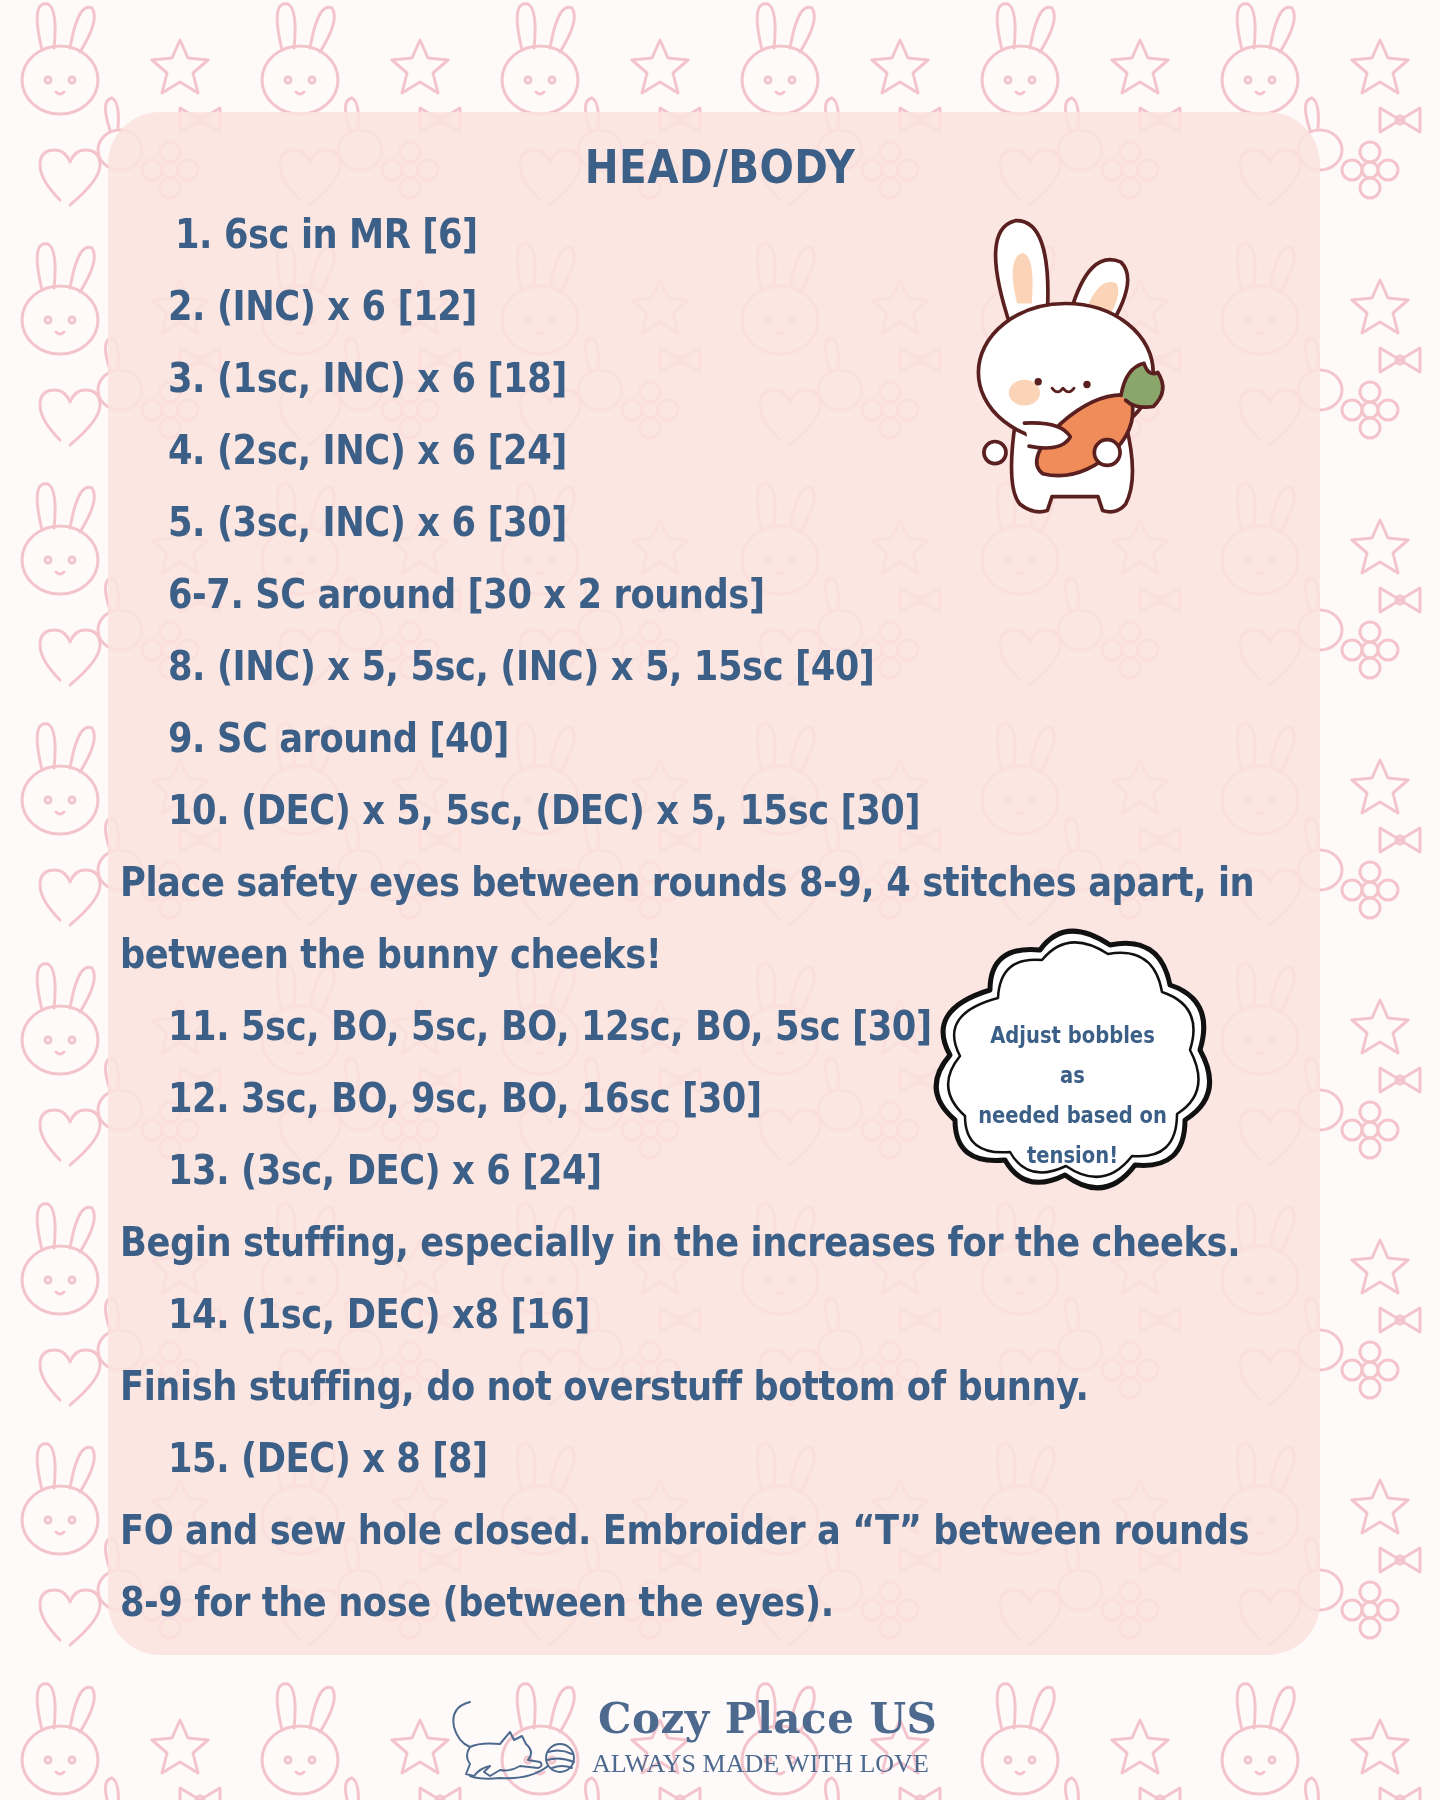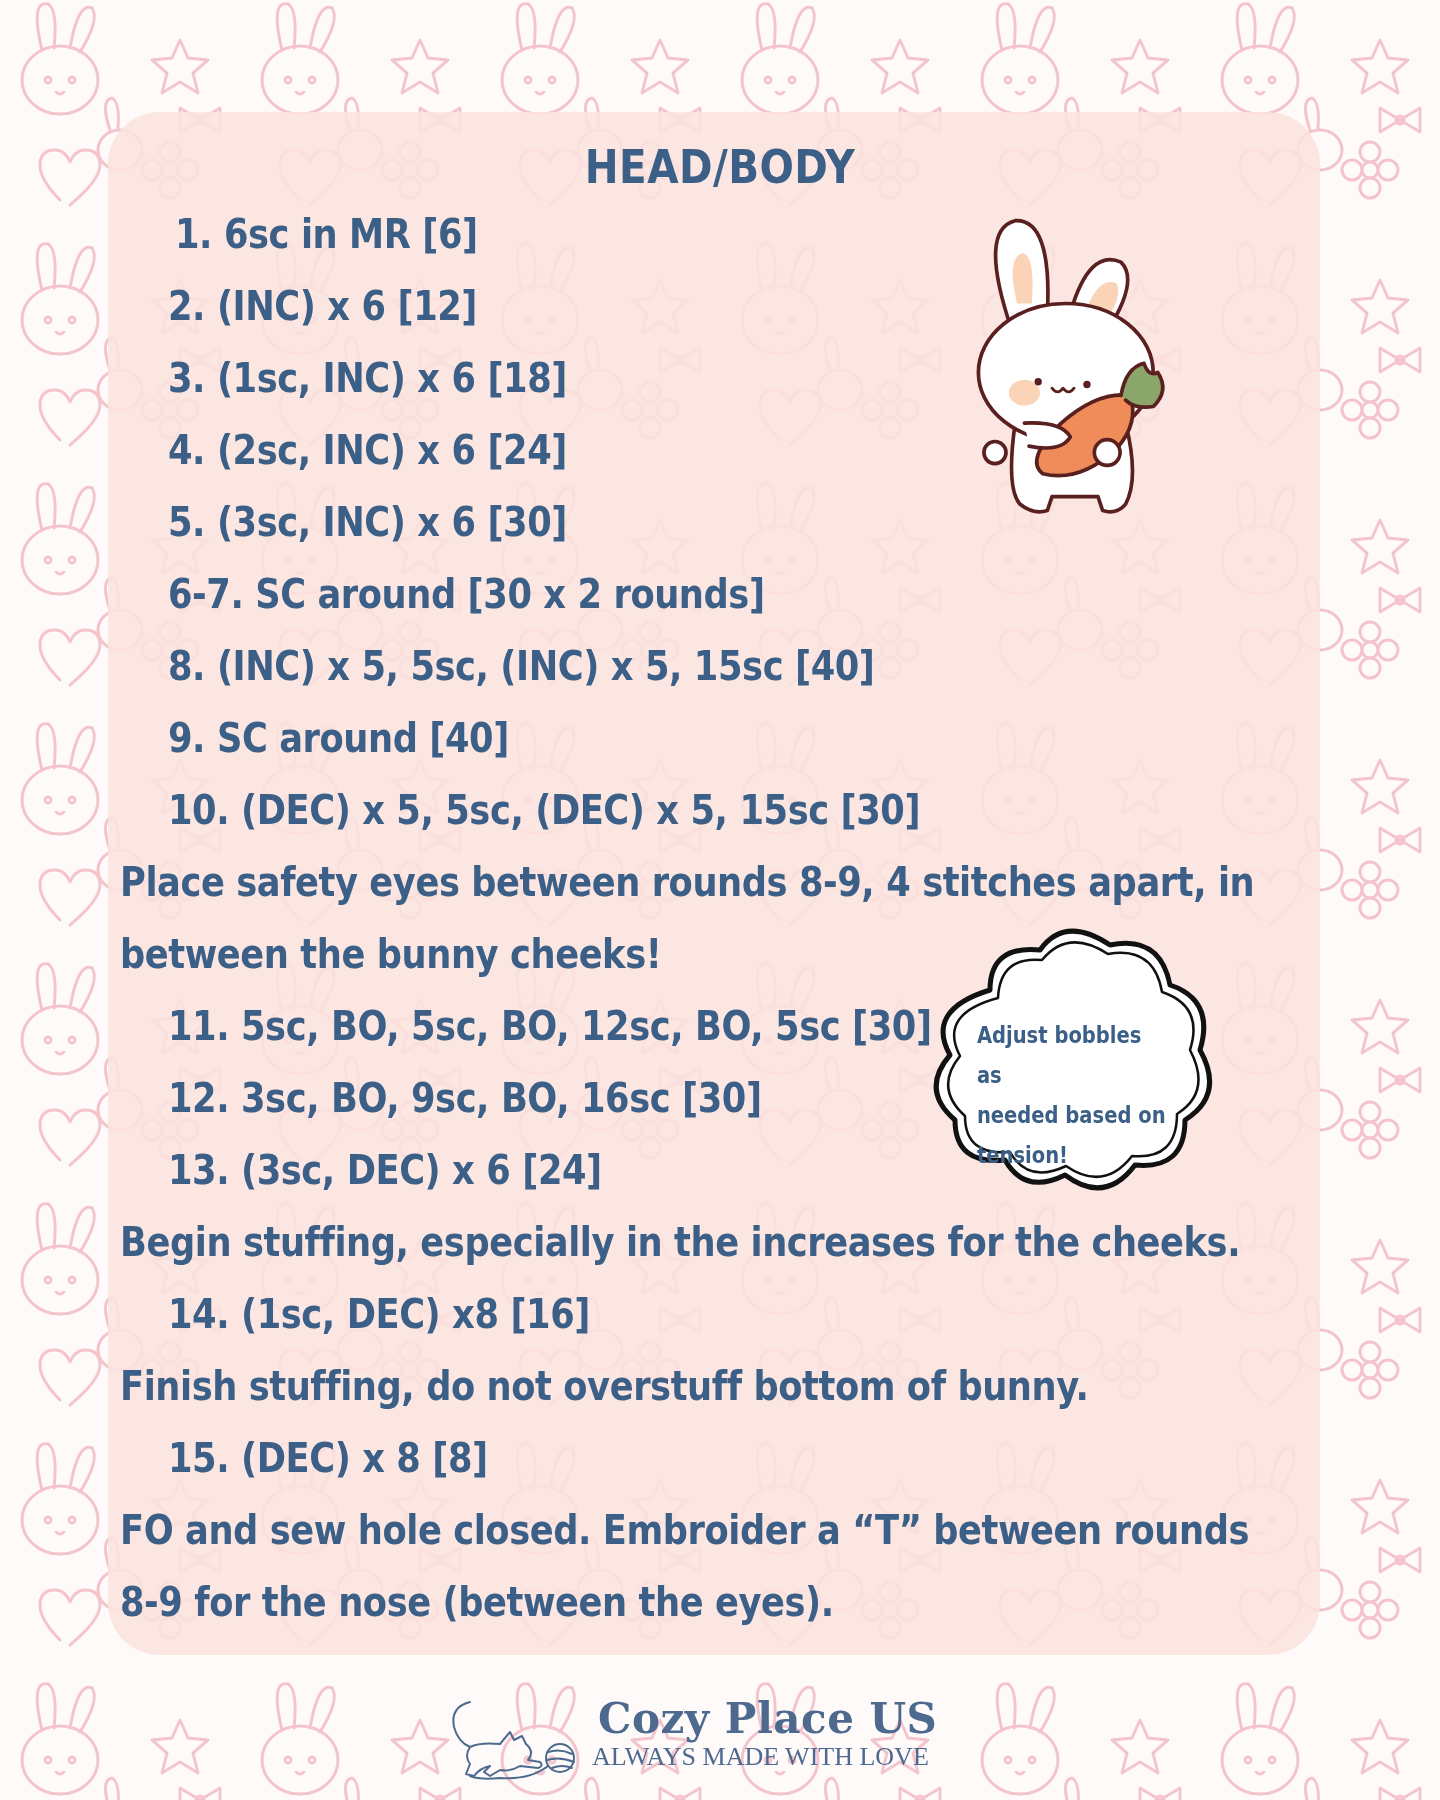--- a/index.html
+++ b/index.html
@@ -23,33 +23,33 @@
     position:absolute; white-space:nowrap;
     font-family:"DejaVu Sans", sans-serif; font-weight:bold;
     color:#3b5f86; font-size:41px; letter-spacing:-0.5px;
     transform-origin:left center; transform:scaleX(0.86);
   }
   .line.step { left:168px; }
   .line.note { left:120px; }
   .bunny { position:absolute; left:960px; top:205px; width:230px; height:335px; z-index:3; }
   .cloud { position:absolute; left:920px; top:920px; width:305px; height:285px; z-index:3; }
   .cloud-text {
-    position:absolute; left:960px; top:1015px; width:225px; text-align:left; z-index:4;
+    position:absolute; left:960px; top:1015px; width:225px; text-align:center; z-index:4;
     font-family:"DejaVu Sans", sans-serif; font-weight:bold; font-size:23px;
     color:#3b5f86; line-height:40px;
   }
   .cloud-text span { display:block; transform:scaleX(0.85); }
   .logo { position:absolute; left:440px; top:1690px; width:560px; height:100px; z-index:3; }
   .logo-cat { position:absolute; left:0; top:2px; width:160px; height:92px; }
   .logo-name {
     position:absolute; left:158px; top:4px; font-family:"DejaVu Serif", serif; font-weight:bold;
     font-size:42px; color:#4d6a8e; letter-spacing:0.5px; white-space:nowrap;
   }
   .logo-tag {
-    position:absolute; left:152px; top:52px; font-family:"Liberation Serif", serif;
+    position:absolute; left:152px; top:59px; font-family:"Liberation Serif", serif;
     font-size:26px; color:#4d6a8e; white-space:nowrap; letter-spacing:0px;
   }
 </style>
 </head>
 <body>
 
 <svg class="bg-pattern" width="1440" height="1800" viewBox="0 0 1440 1800">
   <defs>
     <pattern id="doodles" x="0" y="0" width="240" height="240" patternUnits="userSpaceOnUse">
       <g fill="none" stroke="#f4c4cc" stroke-width="3" stroke-linecap="round" stroke-linejoin="round">

